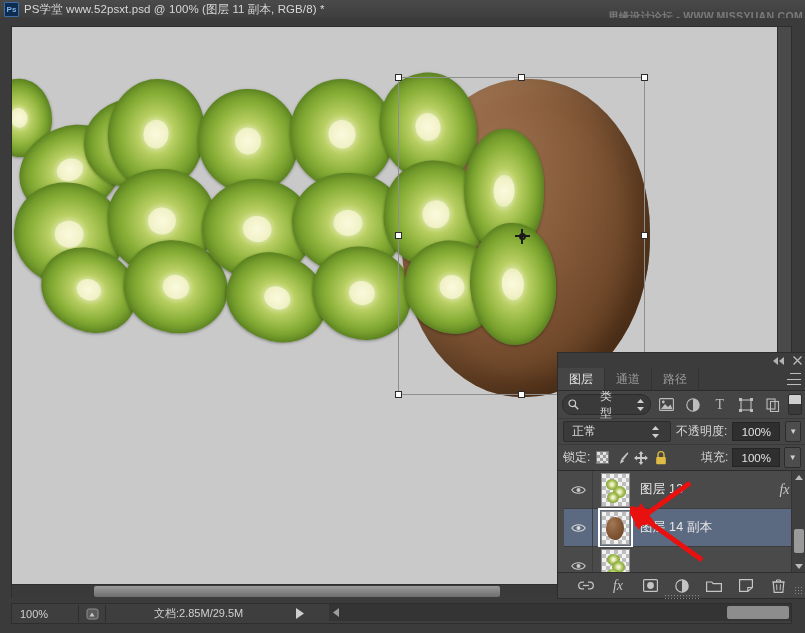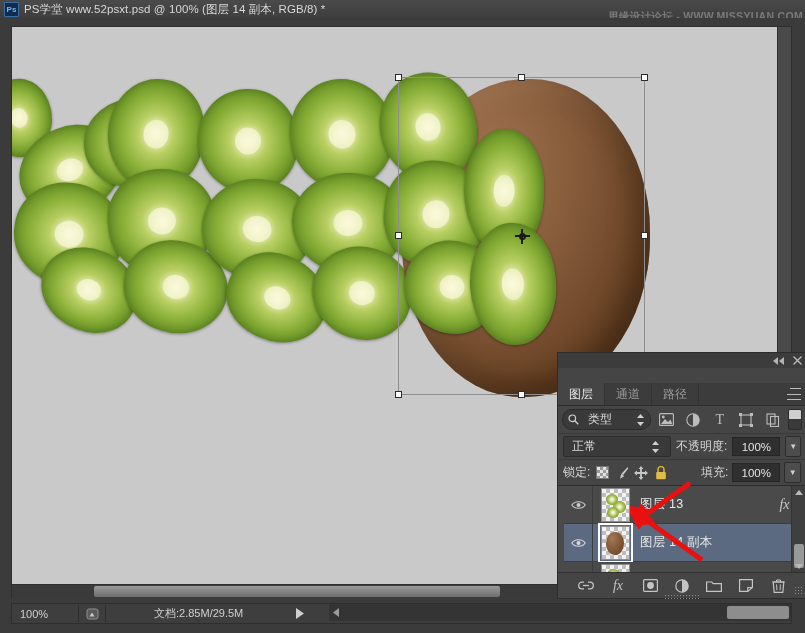--- a/index.html
+++ b/index.html
@@ -140,21 +140,20 @@
   }
   #panel-topbar{
     height:15px;background:#3c3c3c;position:relative;
     display:flex;align-items:center;justify-content:flex-end;
   }
   .tb-icon{width:18px;height:14px;display:flex;align-items:center;justify-content:center;
     font-size:10px;color:#b0b0b0;}
   #panel-tabs{
     height:22px;background:#3c3c3c;display:flex;align-items:stretch;position:relative;
     border-bottom:1px solid #2c2c2c;
-    margin-top:15px;
   }
   .ptab{
     padding:0 11px;display:flex;align-items:center;font-size:12px;color:#9a9a9a;
     border-right:1px solid #323232;
   }
   .ptab.active{background:#454545;color:#e6e6e6;}
   #panel-menu{
     position:absolute;right:5px;top:5px;width:14px;height:12px;
     display:flex;flex-direction:column;justify-content:space-between;
   }
@@ -162,21 +161,21 @@
   #panel-menu i:nth-child(1){width:11px;margin-left:3px;}
   #panel-menu i:nth-child(2){width:14px;}
   #panel-menu i:nth-child(3){width:14px;}
 
   #filter-row{
     height:27px;display:flex;align-items:center;padding:0 4px;gap:3px;
     border-bottom:1px solid #3a3a3a;
   }
   #filter-select{
     width:82px;height:19px;background:#3a3a3a;border:1px solid #2c2c2c;border-radius:10px;
-    display:flex;align-items:center;padding:0 3px;gap:8px;
+    display:flex;align-items:center;padding:0 3px;gap:20px;
   }
   #filter-select .lbl{font-size:12px;color:#dcdcdc;flex:1;}
   .mini-ico{width:14px;height:15px;display:flex;align-items:center;justify-content:center;color:#c6c6c6;}
   .filt-ico{
     width:24px;height:19px;display:flex;align-items:center;justify-content:center;
     color:#bdbdbd;font-size:13px;
   }
   #filter-toggle{
     margin-left:auto;width:12px;height:19px;
     background:linear-gradient(#cfcfcf 0 46%, #3a3a3a 46% 100%);
@@ -282,21 +281,21 @@
   
   .arrow-svg{position:absolute;pointer-events:none;}
 </style>
 </head>
 <body>
 
 <div id="app">
 
   <div id="titlebar">
     <div id="ps-logo">Ps</div>
-    <div id="title-text">PS学堂  www.52psxt.psd @ 100% (图层 14 副本, RGB/8) *</div>
+    <div id="title-text">PS学堂  www.52psxt.psd @ 100% (图层 11 副本, RGB/8) *</div>
     <div id="watermark">思缘设计论坛 - WWW.MISSYUAN.COM</div>
   </div>
 
   <div id="docwin">
     <div id="canvas-frame">
 
       <div id="canvas-art">
 
         <div class="petal" style="left:-26px;top:52px;width:66px;height:78px;border-radius:50% 46% 52% 48%;transform:rotate(-12deg);"></div>
 

